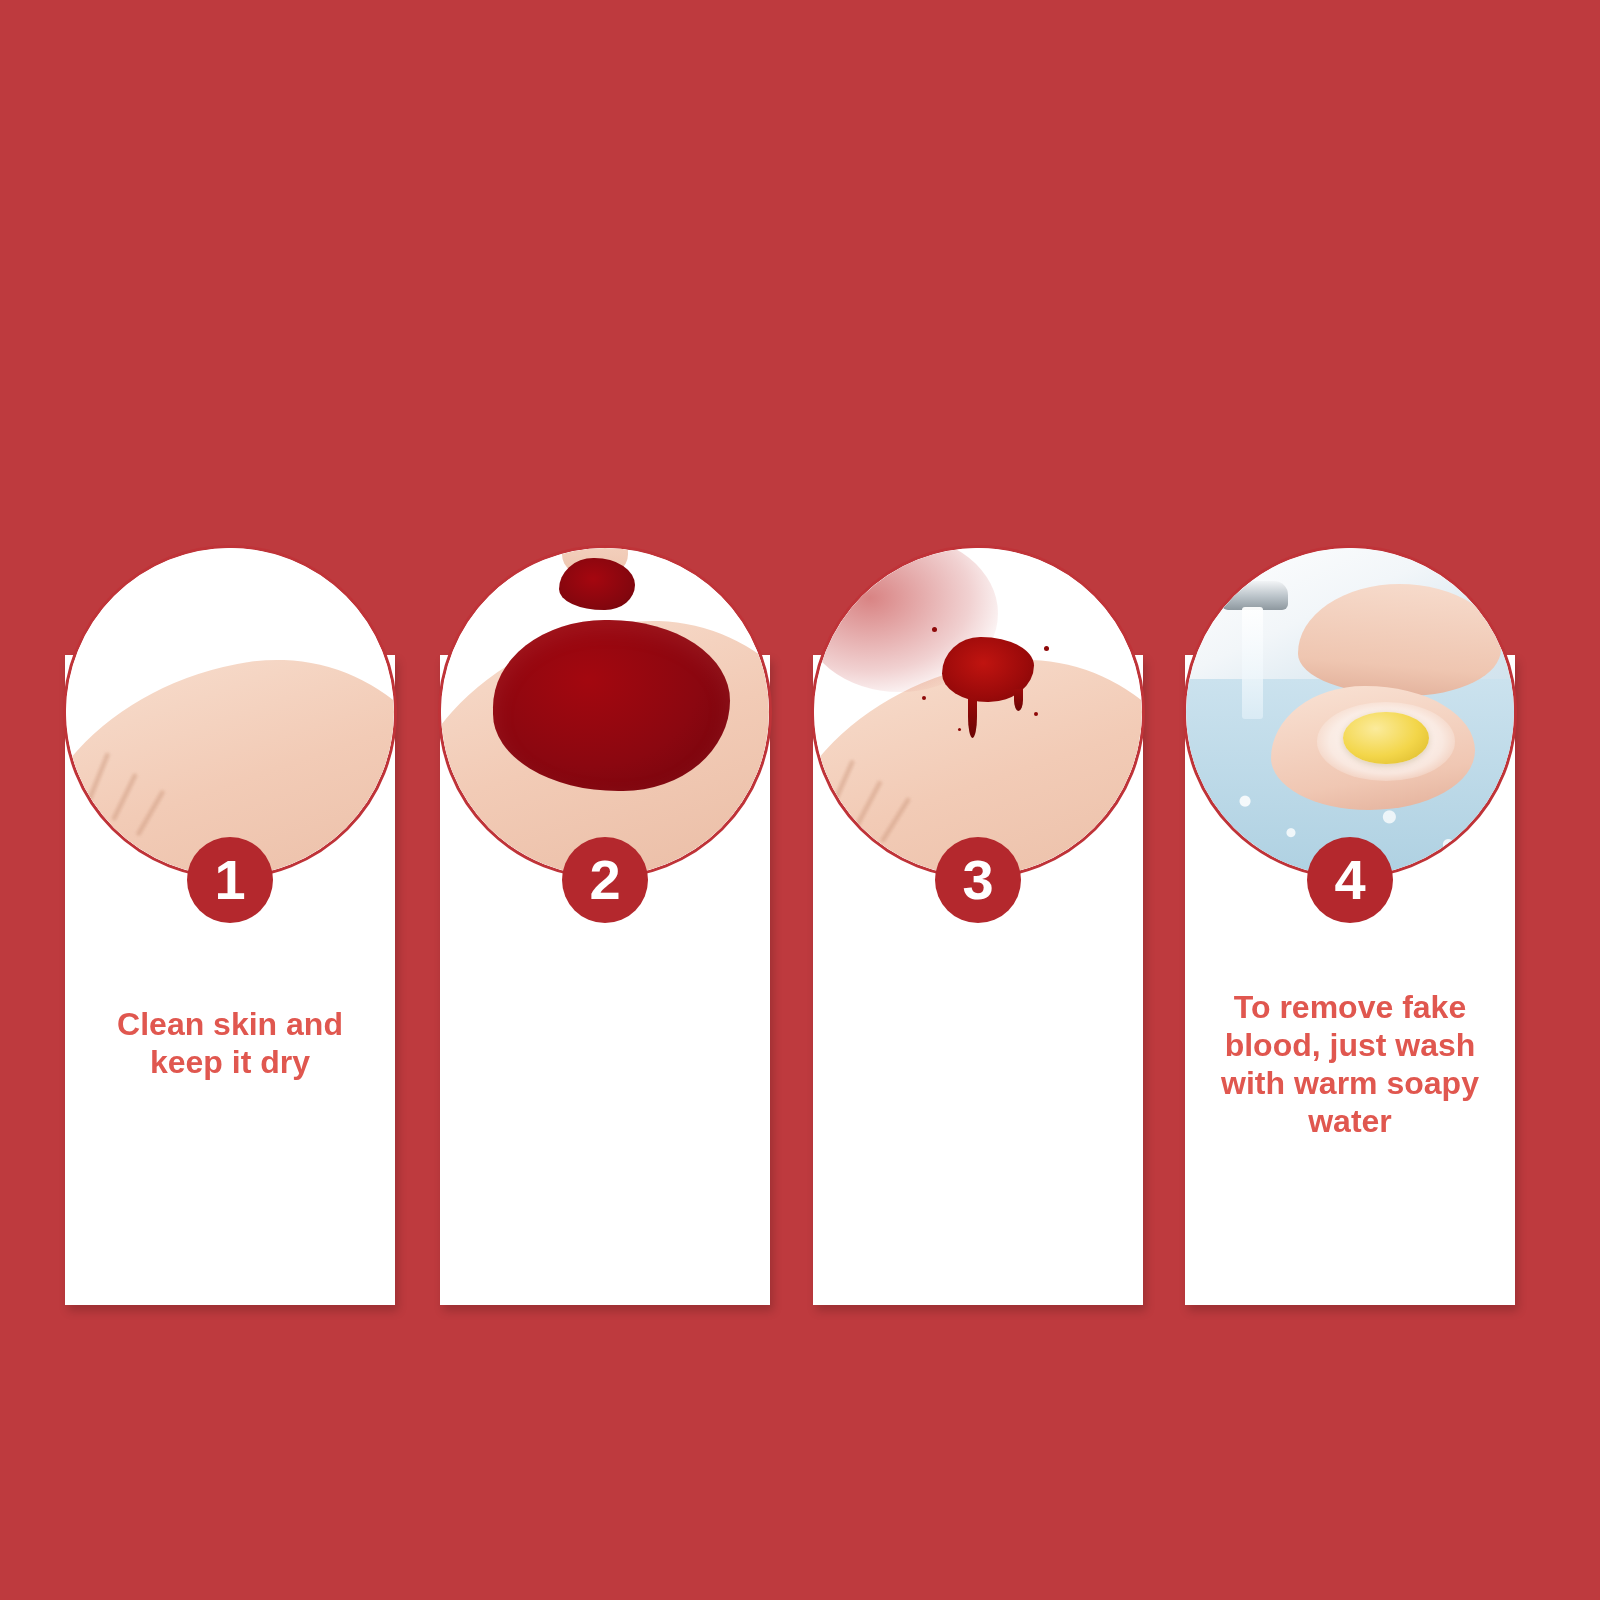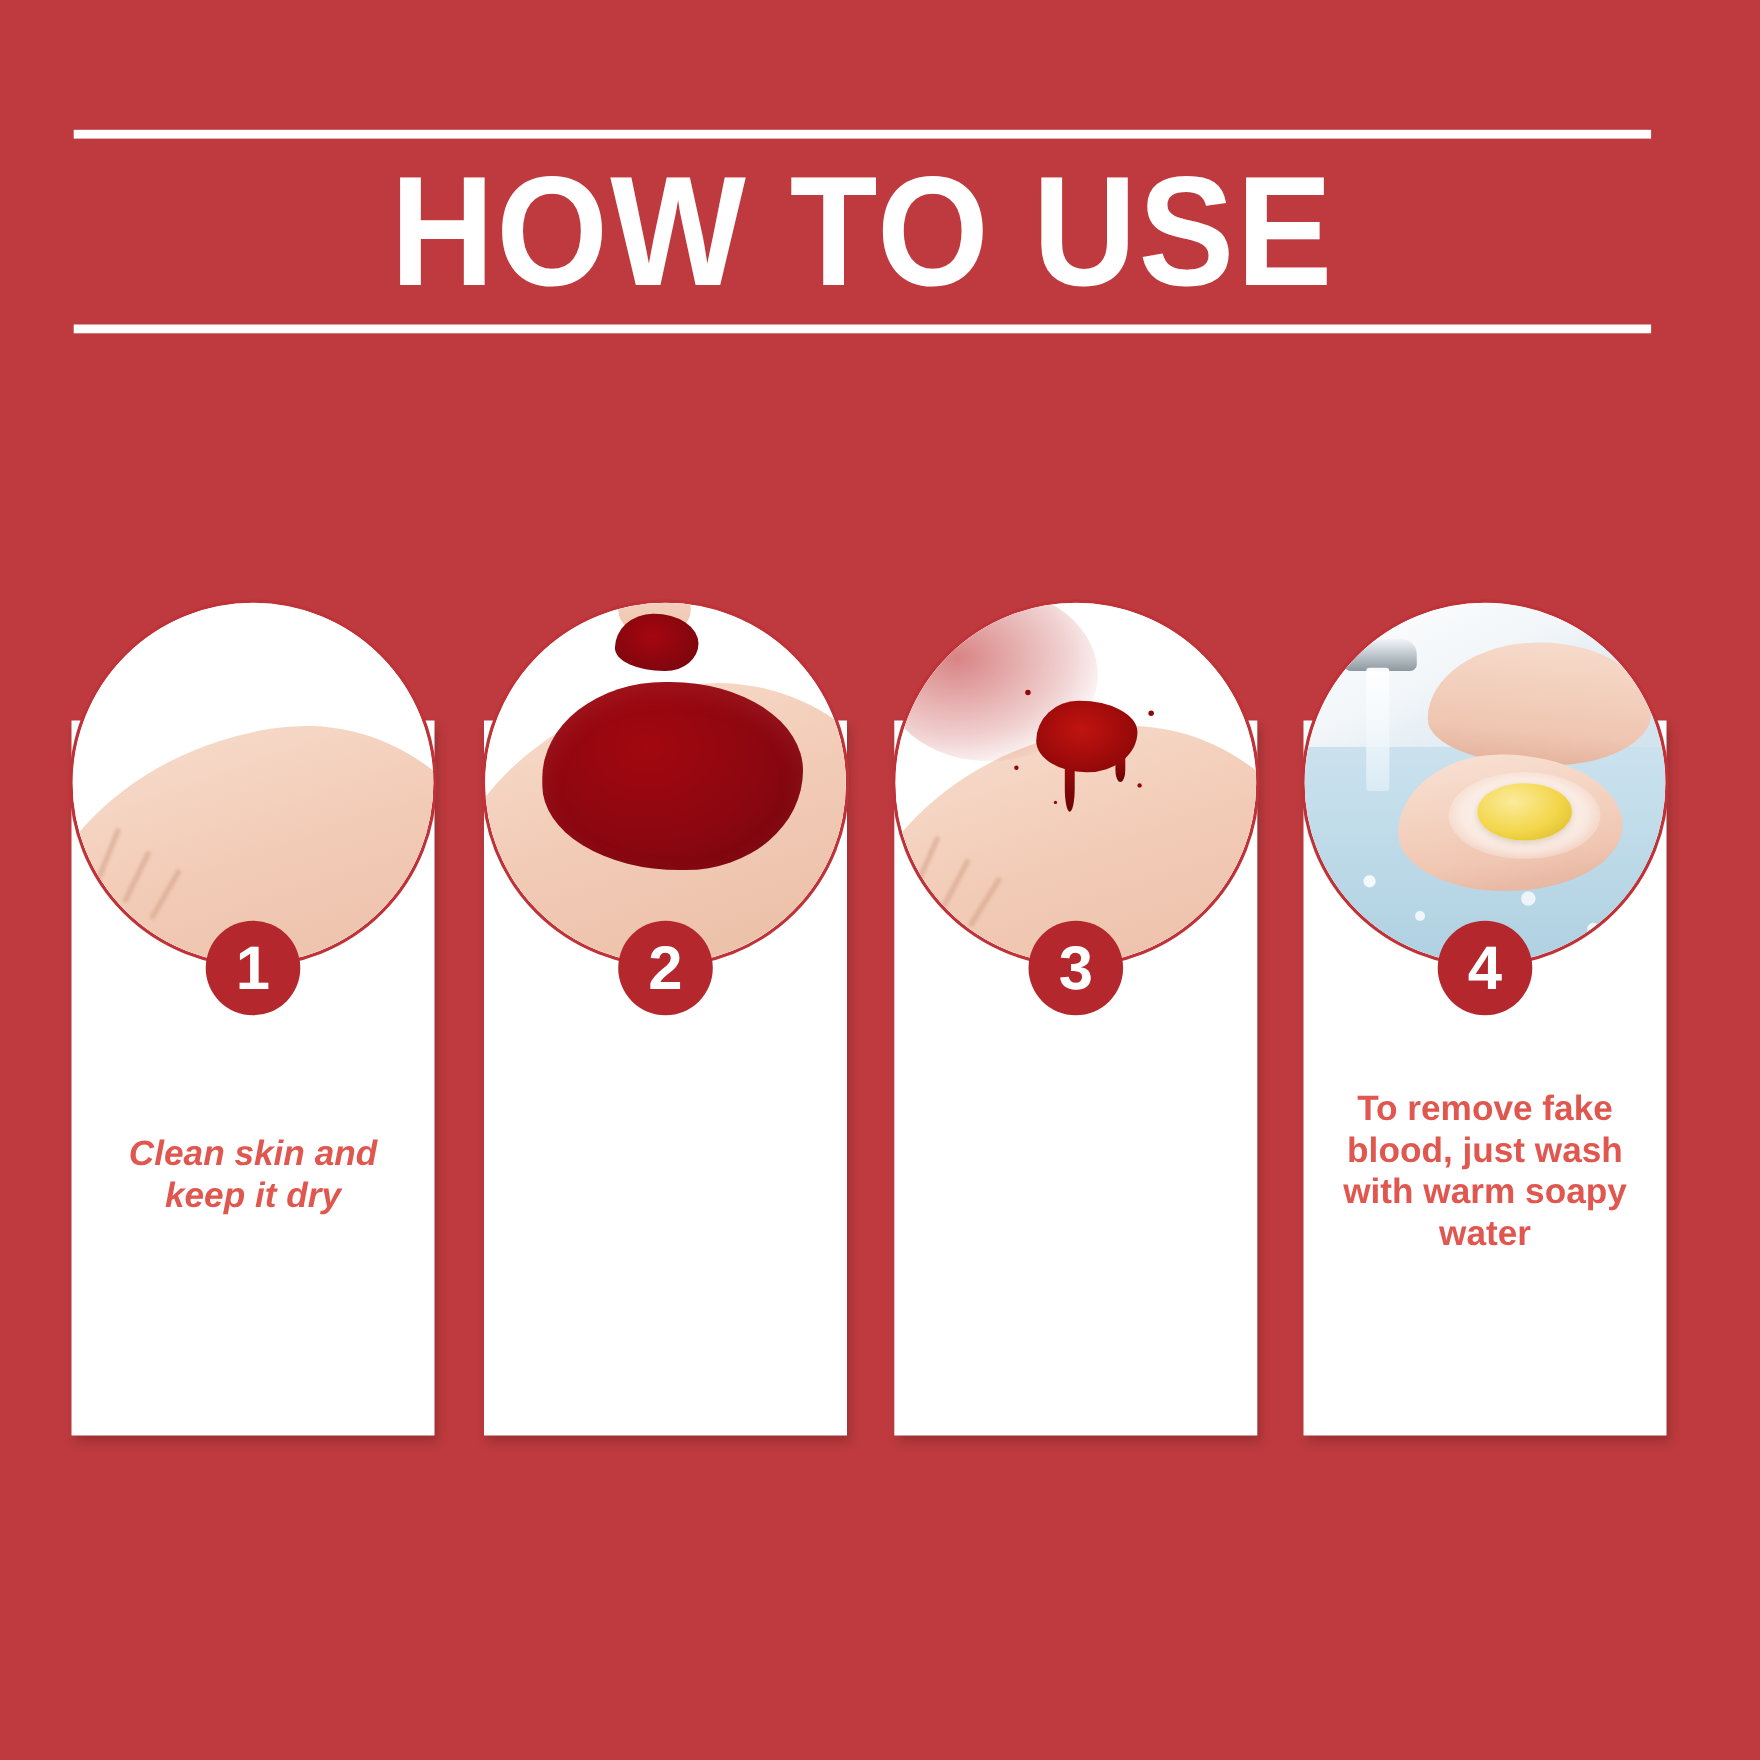--- a/index.html
+++ b/index.html
@@ -243,33 +243,28 @@
     left:14px; right:14px;
     top:418px;
     text-align:center;
     color:#E0574F;
     font-family:"Liberation Sans", sans-serif;
     font-weight:bold;
     font-size:32px;
     line-height:38px;
     z-index:4;
   }
-  .step.s1 .caption { top:484px;font-style:italic; }
+  .step.s1 .caption { top:460px; }
   .step.s4 .caption { top:443px; }
 </style>
 </head>
 <body>
 
 <div id="page">
 
-  <div id="header">
-    <div class="rule top"></div>
-    <div id="page-title">HOW TO USE</div>
-    <div class="rule bottom"></div>
-  </div>
 
   <div id="steps">
 
     <div class="step s1">
       <div class="card"></div>
 
       <div class="photo">
         <div class="photo-inner">
           <div class="skin-bg"></div>
           <div class="hand"></div>

